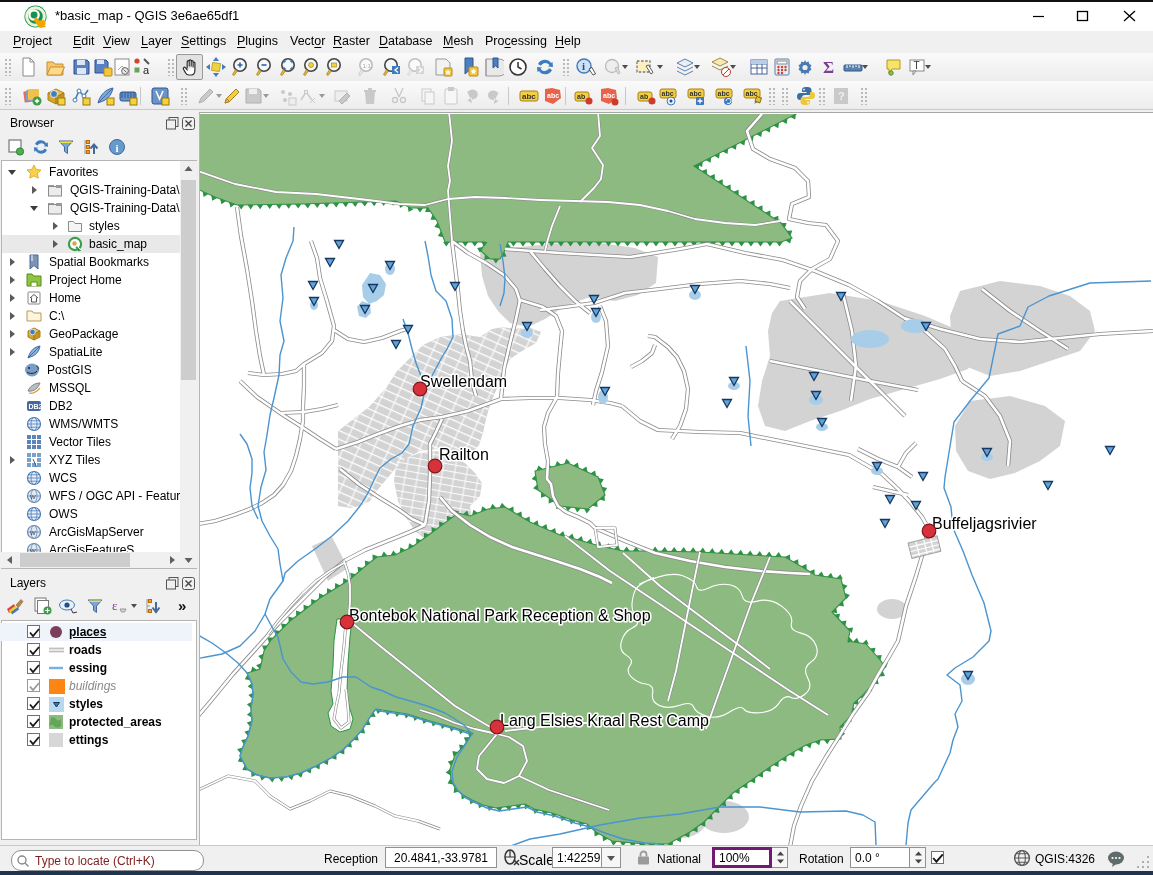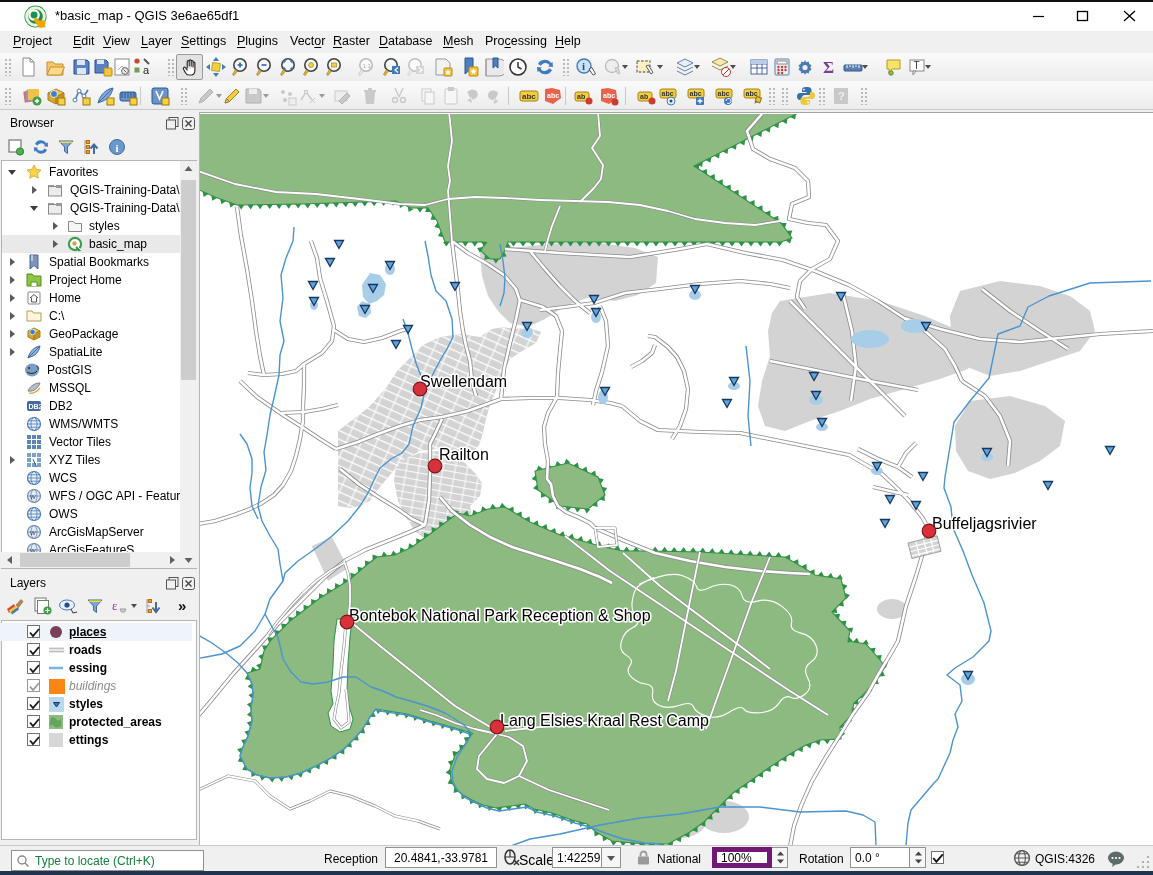--- a/index.html
+++ b/index.html
@@ -1032,42 +1032,42 @@
       <g fill="#d7323b" stroke="#7e1418" stroke-width="1.2">
         <circle cx="220" cy="275" r="6.8"></circle>
         <circle cx="235" cy="352" r="6.8"></circle>
         <circle cx="729" cy="417" r="6.8"></circle>
         <circle cx="147" cy="508" r="6.8"></circle>
         <circle cx="297" cy="613" r="6.8"></circle>
       </g>
     </svg>
   </div>
 <div class="abs" id="statusbar"></div>
-<div class="sinput" style="left:11px;top:850px;width:193px;height:21px;border-radius:0;color:#15803d">
+<div class="sinput" style="left:11px;top:850px;width:193px;height:21px;border-radius:10px;color:#7f1d1d">
 <svg width="14" height="14" viewBox="0 0 14 14" style="margin-right:5px">
       <circle cx="6" cy="6" r="4" fill="none" stroke="#8a8a8a" stroke-width="1.4"></circle>
       <path d="M9 9 l3.5 3.5" stroke="#8a8a8a" stroke-width="1.4"></path>
     </svg>Type to locate (Ctrl+K)</div>
 <div class="abs" style="left:324px;top:852px;font-size:12px">Reception</div>
 <div class="abs" style="left:385px;top:847px;width:112px;height:21px;background:#fff;border:1px solid #919191;font-size:12px;display:flex;align-items:center;justify-content:center;padding:0 4px">20.4841,-33.9781</div>
 <svg class="abs" style="left:502px;top:848px" width="19" height="19" viewBox="0 0 19 19">
 <ellipse cx="8" cy="9" rx="5" ry="7" fill="none" stroke="#333" stroke-width="1.5"></ellipse>
 <path d="M8 2 v7 M3 9 h10" stroke="#333" stroke-width="1.2"></path>
 <path d="M12 12 l5 5 m0 -5 l-5 5" stroke="#333" stroke-width="1.5"></path>
   </svg>
 <div class="abs" style="left:519px;top:852px;font-size:14px">Scale</div>
 <div class="abs" style="left:552px;top:847px;width:50px;height:21px;background:#fff;border:1px solid #919191;font-size:12px;display:flex;align-items:center;justify-content:flex-start;padding:0 4px">1:42259</div>
 <div class="abs" style="left:602px;top:847px;width:19px;height:21px;background:#f6f6f6;border:1px solid #919191;border-left:none"></div>
 <div class="abs" style="left:607px;top:856px;width:0;height:0;border-left:4px solid transparent;border-right:4px solid transparent;border-top:5px solid #555"></div>
 <svg class="abs" style="left:636px;top:849px" width="15" height="17" viewBox="0 0 15 17">
 <rect x="2" y="7.5" width="11" height="8" rx="1" fill="#9a9a9a"></rect>
 <path d="M4.5 7.5 V5.5 a3 3 0 0 1 6 0 v2" fill="none" stroke="#9a9a9a" stroke-width="1.8"></path>
   </svg>
 <div class="abs" style="left:657px;top:852px;font-size:12px">National</div>
-<div class="abs" style="left:712px;top:847px;width:60px;height:21px;background:#fff;border:5px solid #701a75;font-size:12px;display:flex;align-items:center;justify-content:flex-start;padding:0 4px">100%</div>
+<div class="abs" style="left:712px;top:847px;width:60px;height:21px;background:#fff;border:3px solid #701a75;font-size:12px;display:flex;align-items:center;justify-content:flex-start;padding:0 4px">100%</div>
 <div class="abs" style="left:772px;top:847px;width:16px;height:21px;background:#f6f6f6;border:1px solid #919191;border-left:none"></div>
 <svg class="abs" style="left:775px;top:850px" width="11" height="15">
     <path d="M2 5.5 l3.5 -4 3.5 4 z" fill="#444"></path>
     <path d="M2 9.5 l3.5 4 3.5 -4 z" fill="#444"></path>
   </svg>
 <div class="abs" style="left:799px;top:852px;font-size:12px">Rotation</div>
 <div class="abs" style="left:850px;top:847px;width:60px;height:21px;background:#fff;border:1px solid #919191;font-size:12px;display:flex;align-items:center;justify-content:flex-start;padding:0 4px">0.0 °</div>
 <div class="abs" style="left:910px;top:847px;width:16px;height:21px;background:#f6f6f6;border:1px solid #919191;border-left:none"></div>
 <svg class="abs" style="left:913px;top:850px" width="11" height="15">
     <path d="M2 5.5 l3.5 -4 3.5 4 z" fill="#444"></path>

